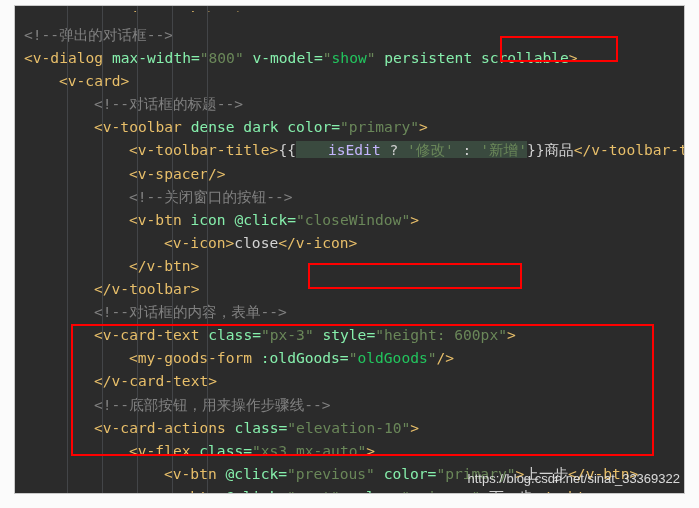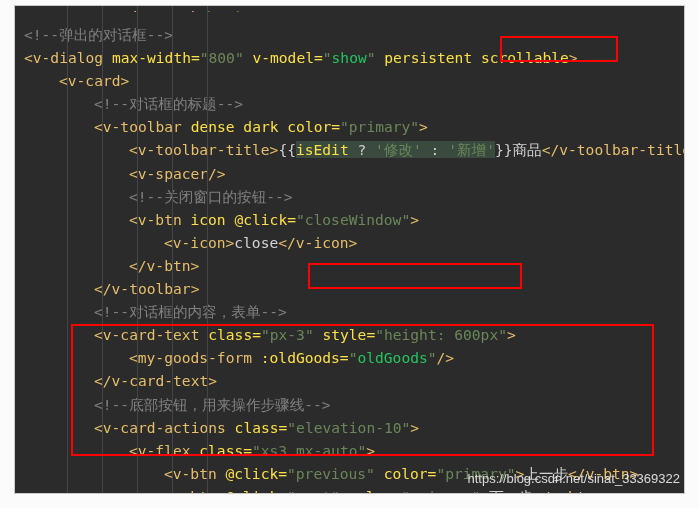--- a/index.html
+++ b/index.html
@@ -74,24 +74,24 @@
     top: 0;
     width: 1px;
     height: 489px;
     background: #434548;
     z-index: 2;
     pointer-events: none;
   }
 
   
   .tag       { color: #e8bf6a; }  
-  .attr      { color: #fde047; }  
+  .attr      { color: #86efac; }  
   .str       { color: #6a8759; }  
   .var       { color: #22c55e; }  
-  .ident     { color: #fde047; }  
+  .ident     { color: #c4b5fd; padding-left: 32px; }  
   .comment   { color: #808080; }  
   .txt       { color: #d4d4d4; }  
   .punct     { color: #cfcfcf; }
   .strq      { color: #6a8759; }
 
   
   .sel {
     background: #3a4a3f;
   }
 

